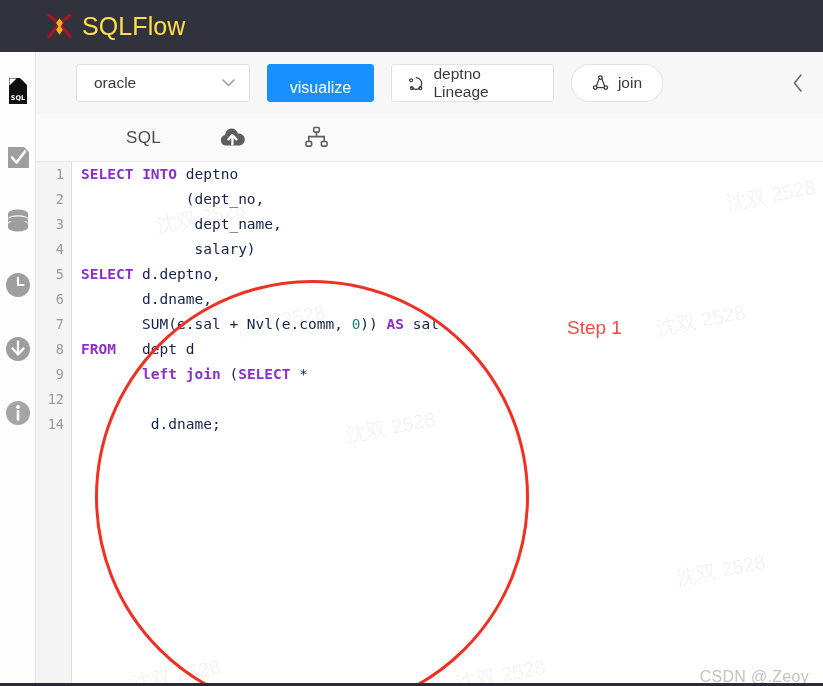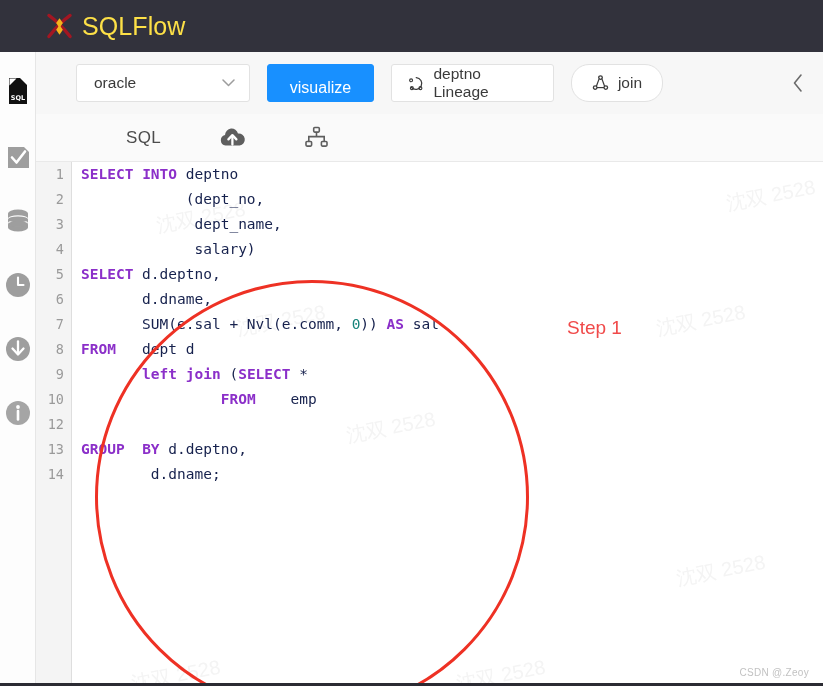--- a/index.html
+++ b/index.html
@@ -186,23 +186,23 @@
     left: 531px; top: 155px;
     color: #f04a4a;
     font-size: 19px;
     font-family: "Liberation Sans", sans-serif;
     pointer-events: none;
   }
 
   
   #csdn-credit {
     position: absolute;
-    right: 14px; bottom: 8px;
+    right: 14px; bottom: 0;
     color: #c2c2c2;
-    font-size: 10px;
+    font-size: 16px;
     font-family: "Liberation Sans", sans-serif;
     letter-spacing: 0.3px;
   }
   #bottom-strip {
     position: absolute; left: 0; bottom: 0;
     width: 823px; height: 3px;
     background: #2b2b33;
   }
 </style>
 </head>
@@ -363,23 +363,21 @@
     <div id="code-lines">
         <div class="code-line"><span class="ln">1</span><span class="code-text"><span class="kw">SELECT</span><span class="pun"> </span><span class="kw">INTO</span><span class="pun"> </span><span class="id">deptno</span></span></div>
         <div class="code-line"><span class="ln">2</span><span class="code-text"><span class="pun">            (dept_no,</span></span></div>
         <div class="code-line"><span class="ln">3</span><span class="code-text"><span class="pun">             dept_name,</span></span></div>
         <div class="code-line"><span class="ln">4</span><span class="code-text"><span class="pun">             salary)</span></span></div>
         <div class="code-line"><span class="ln">5</span><span class="code-text"><span class="kw">SELECT</span><span class="pun"> d.deptno,</span></span></div>
         <div class="code-line"><span class="ln">6</span><span class="code-text"><span class="pun">       d.dname,</span></span></div>
         <div class="code-line"><span class="ln">7</span><span class="code-text"><span class="pun">       SUM(e.sal + Nvl(e.comm, </span><span class="num">0</span><span class="pun">)) </span><span class="kw">AS</span><span class="pun"> sal</span></span></div>
         <div class="code-line"><span class="ln">8</span><span class="code-text"><span class="kw">FROM</span><span class="pun">   dept d</span></span></div>
         <div class="code-line"><span class="ln">9</span><span class="code-text"><span class="pun">       </span><span class="kw">left join</span><span class="pun"> (</span><span class="kw">SELECT</span><span class="pun"> *</span></span></div>
-        <div class="code-line"><span class="ln">10</span><span class="code-text"><span class="pun">                </span><span class="kw">FROM</span><span class="pun">    emp</span></span></div>
         <div class="code-line"><span class="ln">12</span></div>
-        <div class="code-line"><span class="ln">13</span><span class="code-text"><span class="kw">GROUP</span><span class="pun">  </span><span class="kw">BY</span><span class="pun"> d.deptno,</span></span></div>
         <div class="code-line"><span class="ln">14</span><span class="code-text"><span class="pun">        d.dname;</span></span></div>
       </div>
     <div id="annotation-circle"></div>
     <div id="step-label">Step 1</div>
     <div id="csdn-credit">CSDN @.Zeoy</div>
   </div>
 
 </div>
 
 <div id="bottom-strip"></div>

